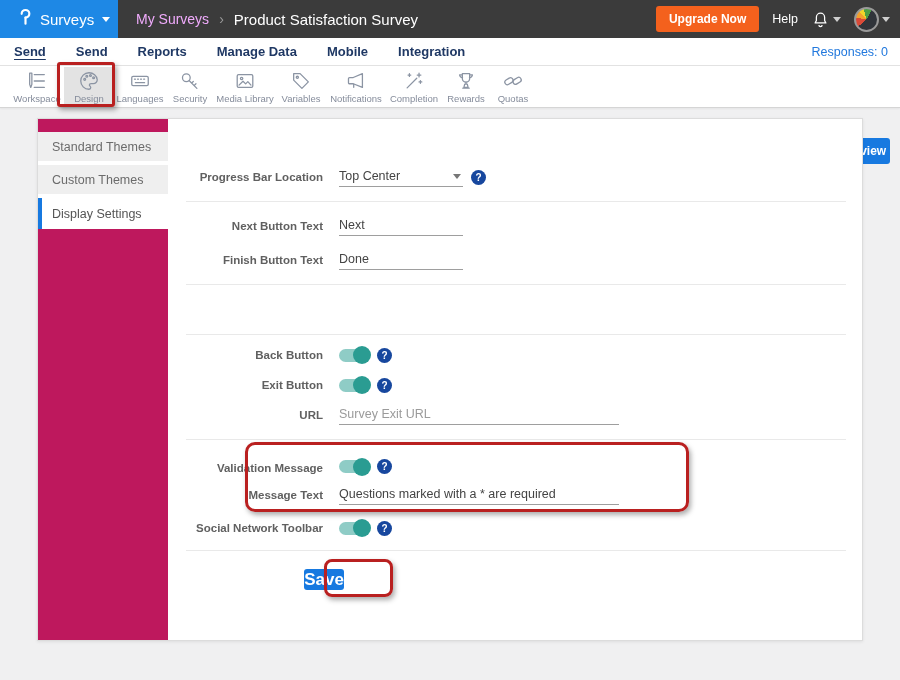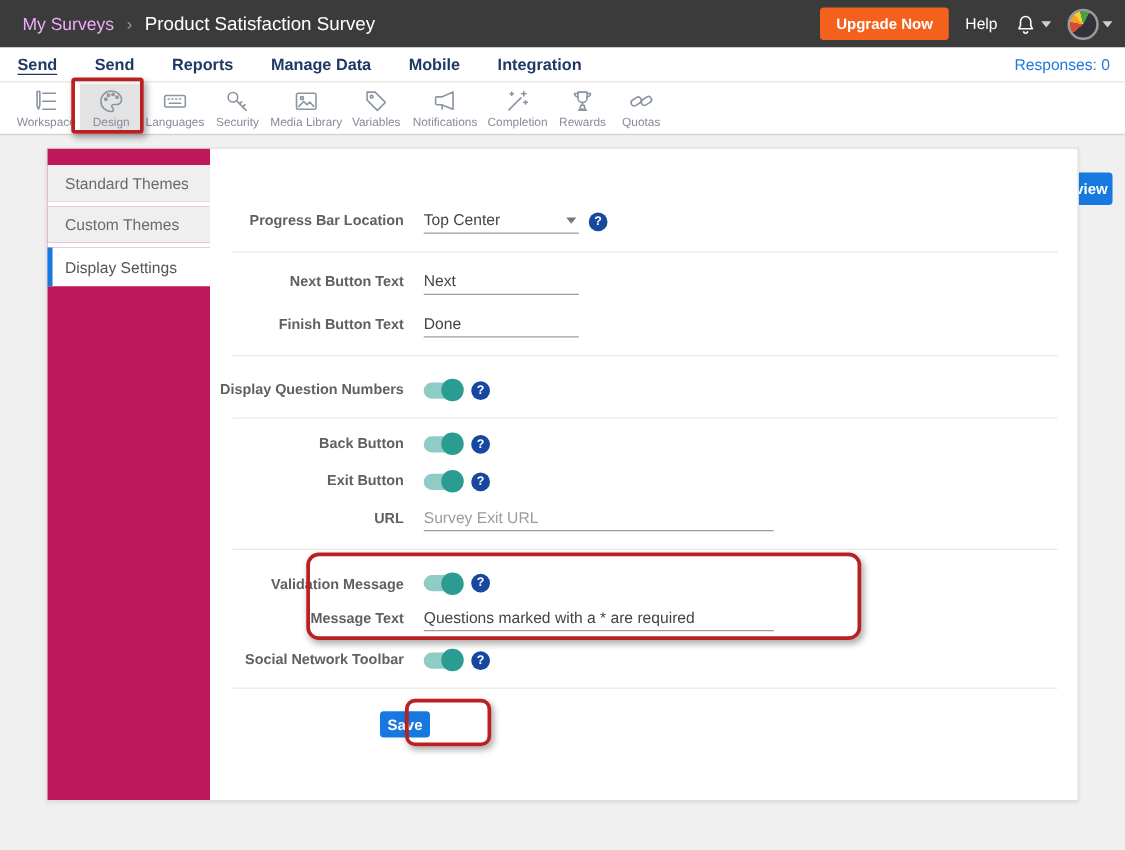--- a/index.html
+++ b/index.html
@@ -60,34 +60,44 @@
   .uinput::placeholder { color:#9b9b9b; }
   .w-short { width:124px; }
   .w-long { width:280px; }
   .uselect { width:124px; border-bottom:1px solid #9e9e9e; display:flex; align-items:center; justify-content:space-between; padding:2px 2px 3px 0; cursor:pointer; }
   .uselect .val { font-size:12.5px; color:#444; }
   .sel-caret { width:0; height:0; border-left:4px solid transparent; border-right:4px solid transparent; border-top:5px solid #777; }
   .toggle { position:relative; width:30px; height:13px; background:#8fccc6; border-radius:7px; cursor:pointer; flex:0 0 auto; }
   .toggle::after { content:""; position:absolute; right:-2px; top:-2.5px; width:18px; height:18px; border-radius:50%; background:#2a9c92; }
   .helpdot { width:15px; height:15px; border-radius:50%; background:#17479e; color:#fff; font-size:10px; font-weight:bold; text-align:center; line-height:15px; cursor:pointer; flex:0 0 auto; }
   .helpdot::after { content:"?"; }
-  .save-btn { position:absolute; left:136px; top:450px; width:40px; height:21px; background:#1779e0; border:none; border-radius:3px; color:#fff; font-size:12px; font-weight:bold; cursor:pointer; font-family:"Liberation Sans",sans-serif; }
+  .save-btn { position:absolute; left:136px; top:450px; width:40px; height:21px; background:#1779e0; border:none; border-radius:3px; color:#fff; font-size:17px; font-weight:bold; cursor:pointer; font-family:"Liberation Sans",sans-serif; }
 
   
   .anno { position:absolute; border:3px solid #b92020; pointer-events:none; box-shadow:2px 3px 5px rgba(50,50,50,.40); }
   .anno-design { left:57px; top:62px; width:58px; height:45px; border-radius:3px; }
   .anno-validation { left:245px; top:442px; width:444px; height:70px; border-radius:10px; }
   .anno-save { left:324px; top:559px; width:69px; height:38px; border-radius:8px; }
 </style>
 </head>
 <body>
 
 <div class="screen">
 
   <div class="topbar">
+    <div class="brand">
+      <span>
+        <svg width="20" height="22" viewBox="0 0 24 24" fill="none" stroke="#ffffff" stroke-width="2.6" stroke-linecap="round">
+          <path d="M16.2 20v-7.2"></path>
+            <path d="M16.2 12.8a4.6 4.6 0 1 0-4.6-4.6"></path>
+        </svg>
+      </span>
+      <span class="brand-name">Surveys</span>
+      <span class="caret"></span>
+    </div>
     <div class="crumbs">
       <span class="crumb-parent">My Surveys</span>
       <span class="crumb-sep">›</span>
       <span class="crumb-current">Product Satisfaction Survey</span>
     </div>
     <div class="top-right">
       <button class="upgrade-btn">Upgrade Now</button>
       <span class="help-label">Help</span>
       <span class="icon-wrap">
         <svg width="19" height="19" viewBox="0 0 24 24" fill="none" stroke="#ffffff" stroke-width="1.6" stroke-linejoin="round">
@@ -245,27 +255,20 @@
         </span>
       </div>
       <div class="frow" style="top:129px;">
         <span class="flabel">Finish Button Text</span>
         <span class="fctrl">
           <input class="uinput w-short" value="Done" style="">
         </span>
       </div>
       <div class="divider" style="top:165px;"></div>
 
-      <div class="frow" style="top:181px;">
-        <span class="flabel">Display Question Numbers</span>
-        <span class="fctrl">
-          <span class="toggle"></span>
-          <span class="helpdot"></span>
-        </span>
-      </div>
       <div class="divider" style="top:215px;"></div>
 
       <div class="frow" style="top:224px;">
         <span class="flabel">Back Button</span>
         <span class="fctrl">
           <span class="toggle"></span>
           <span class="helpdot"></span>
         </span>
       </div>
       <div class="frow" style="top:254px;">

